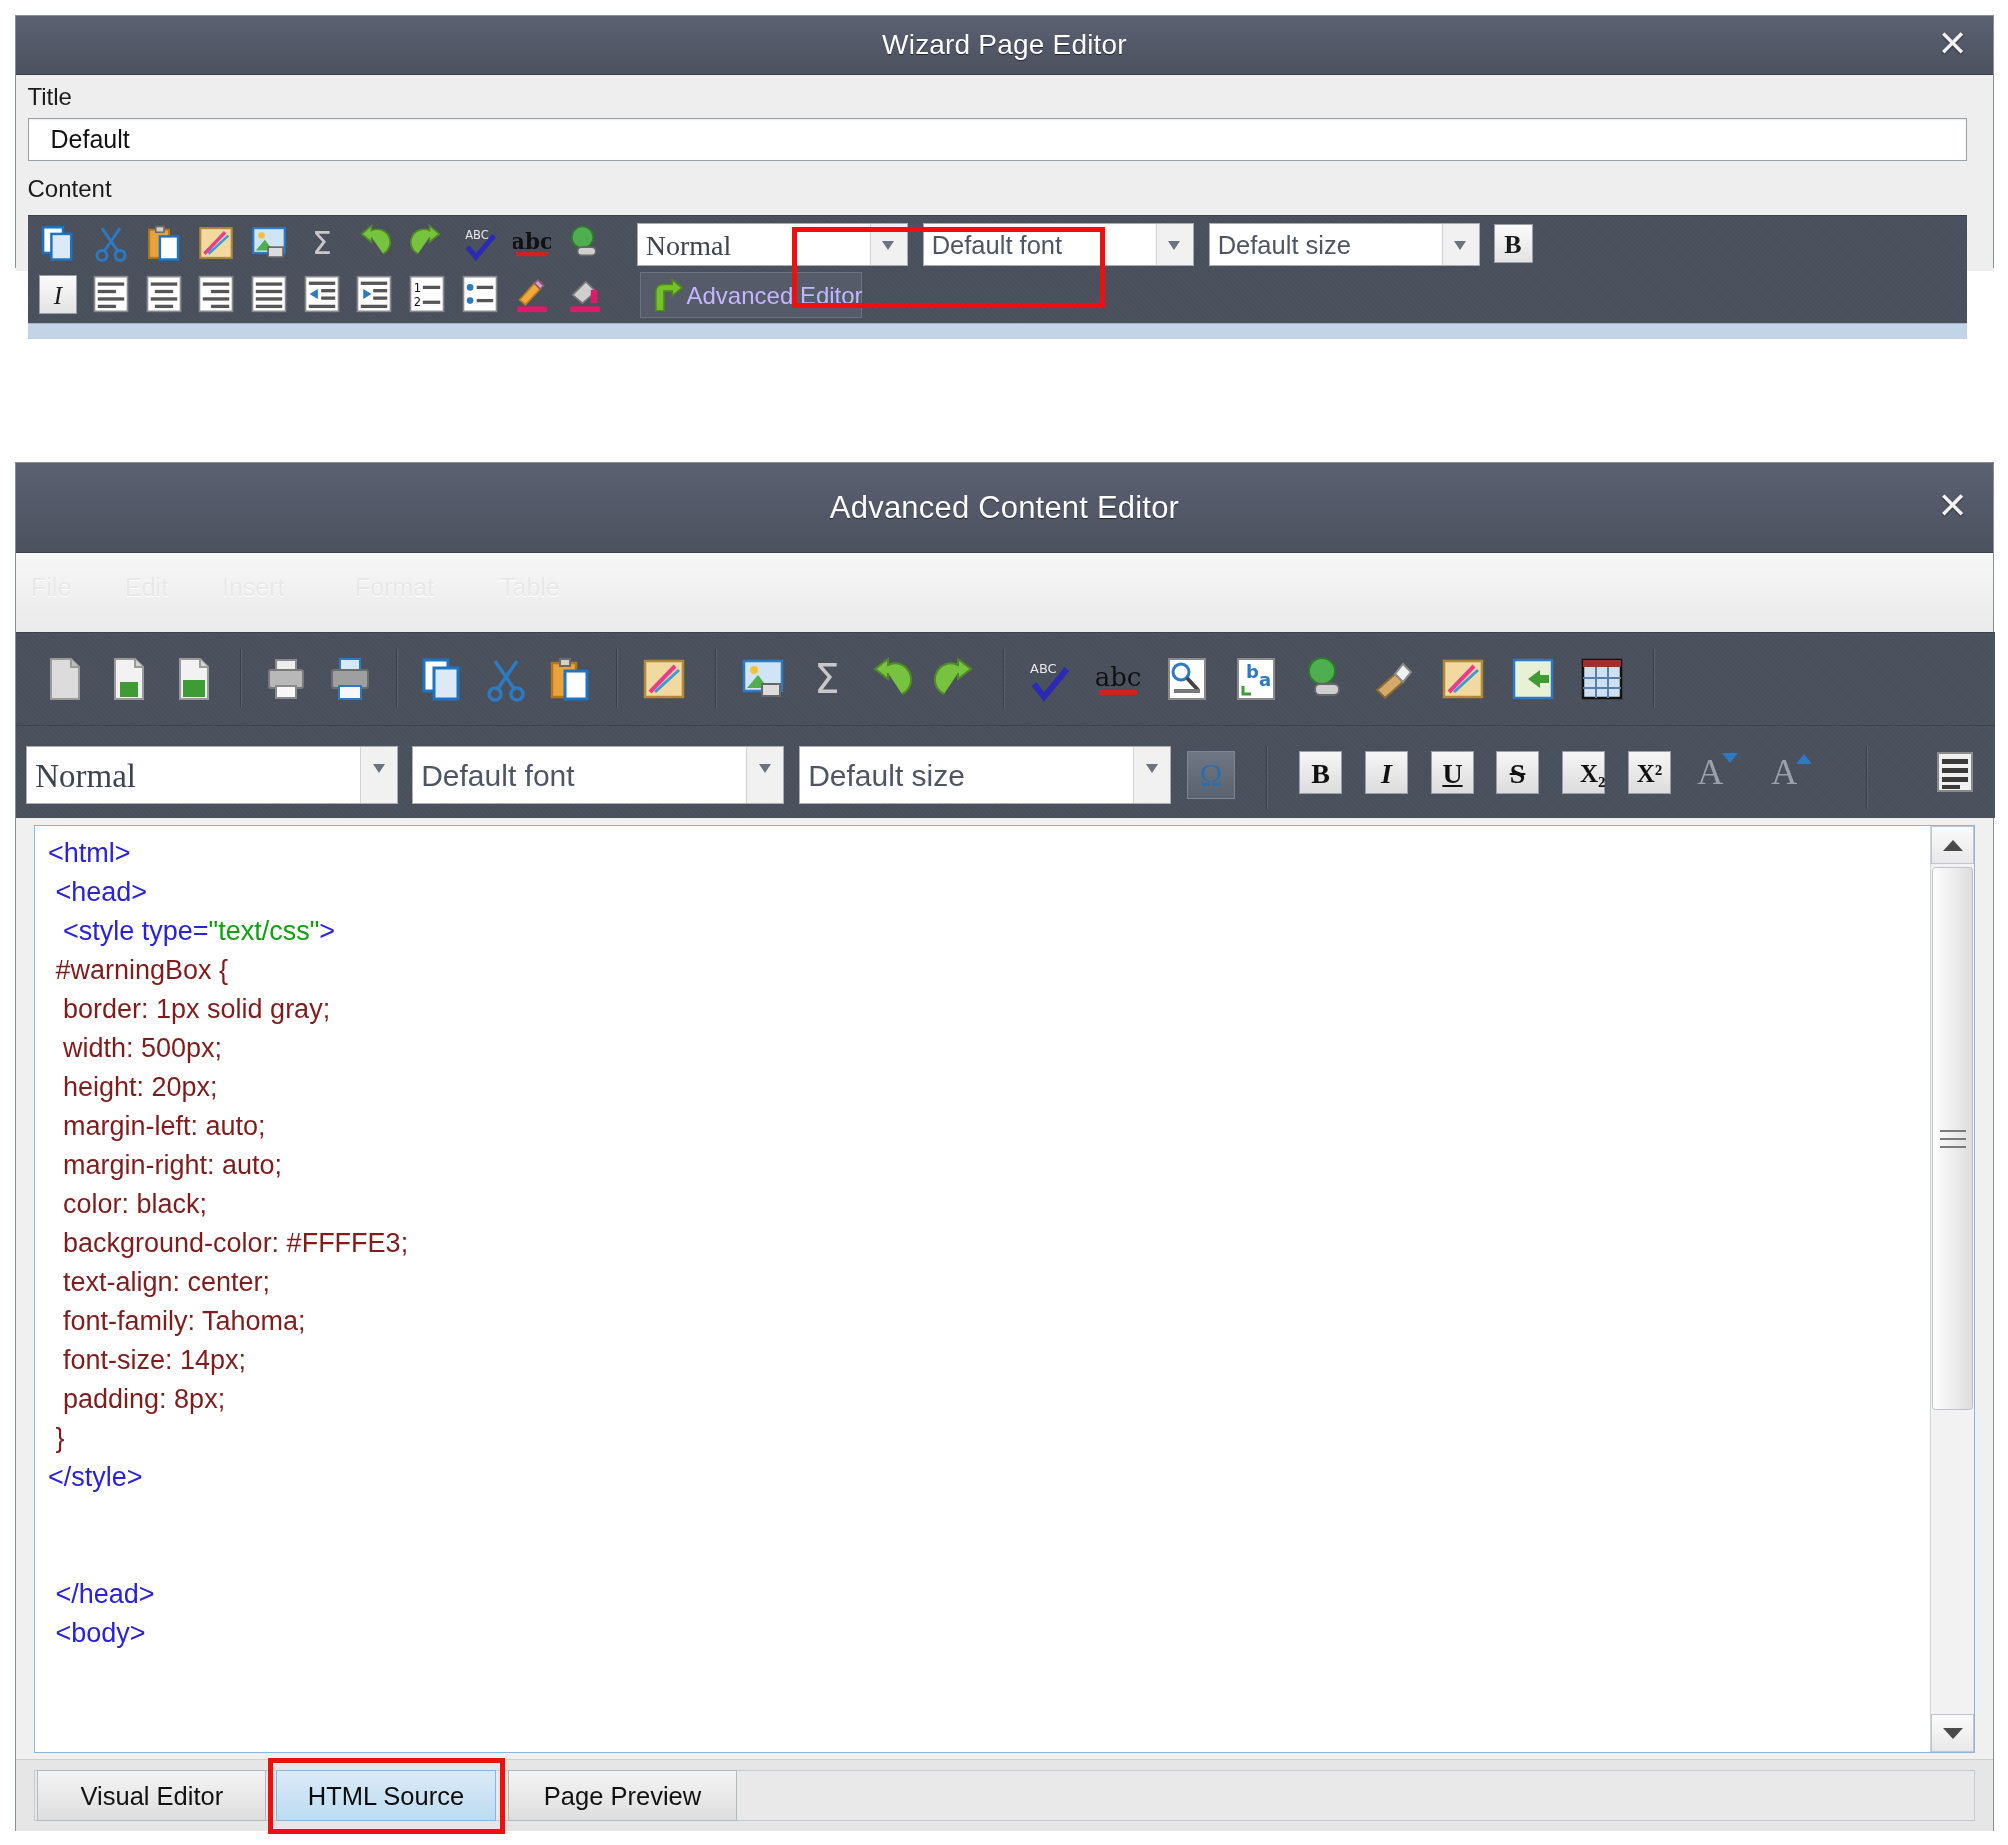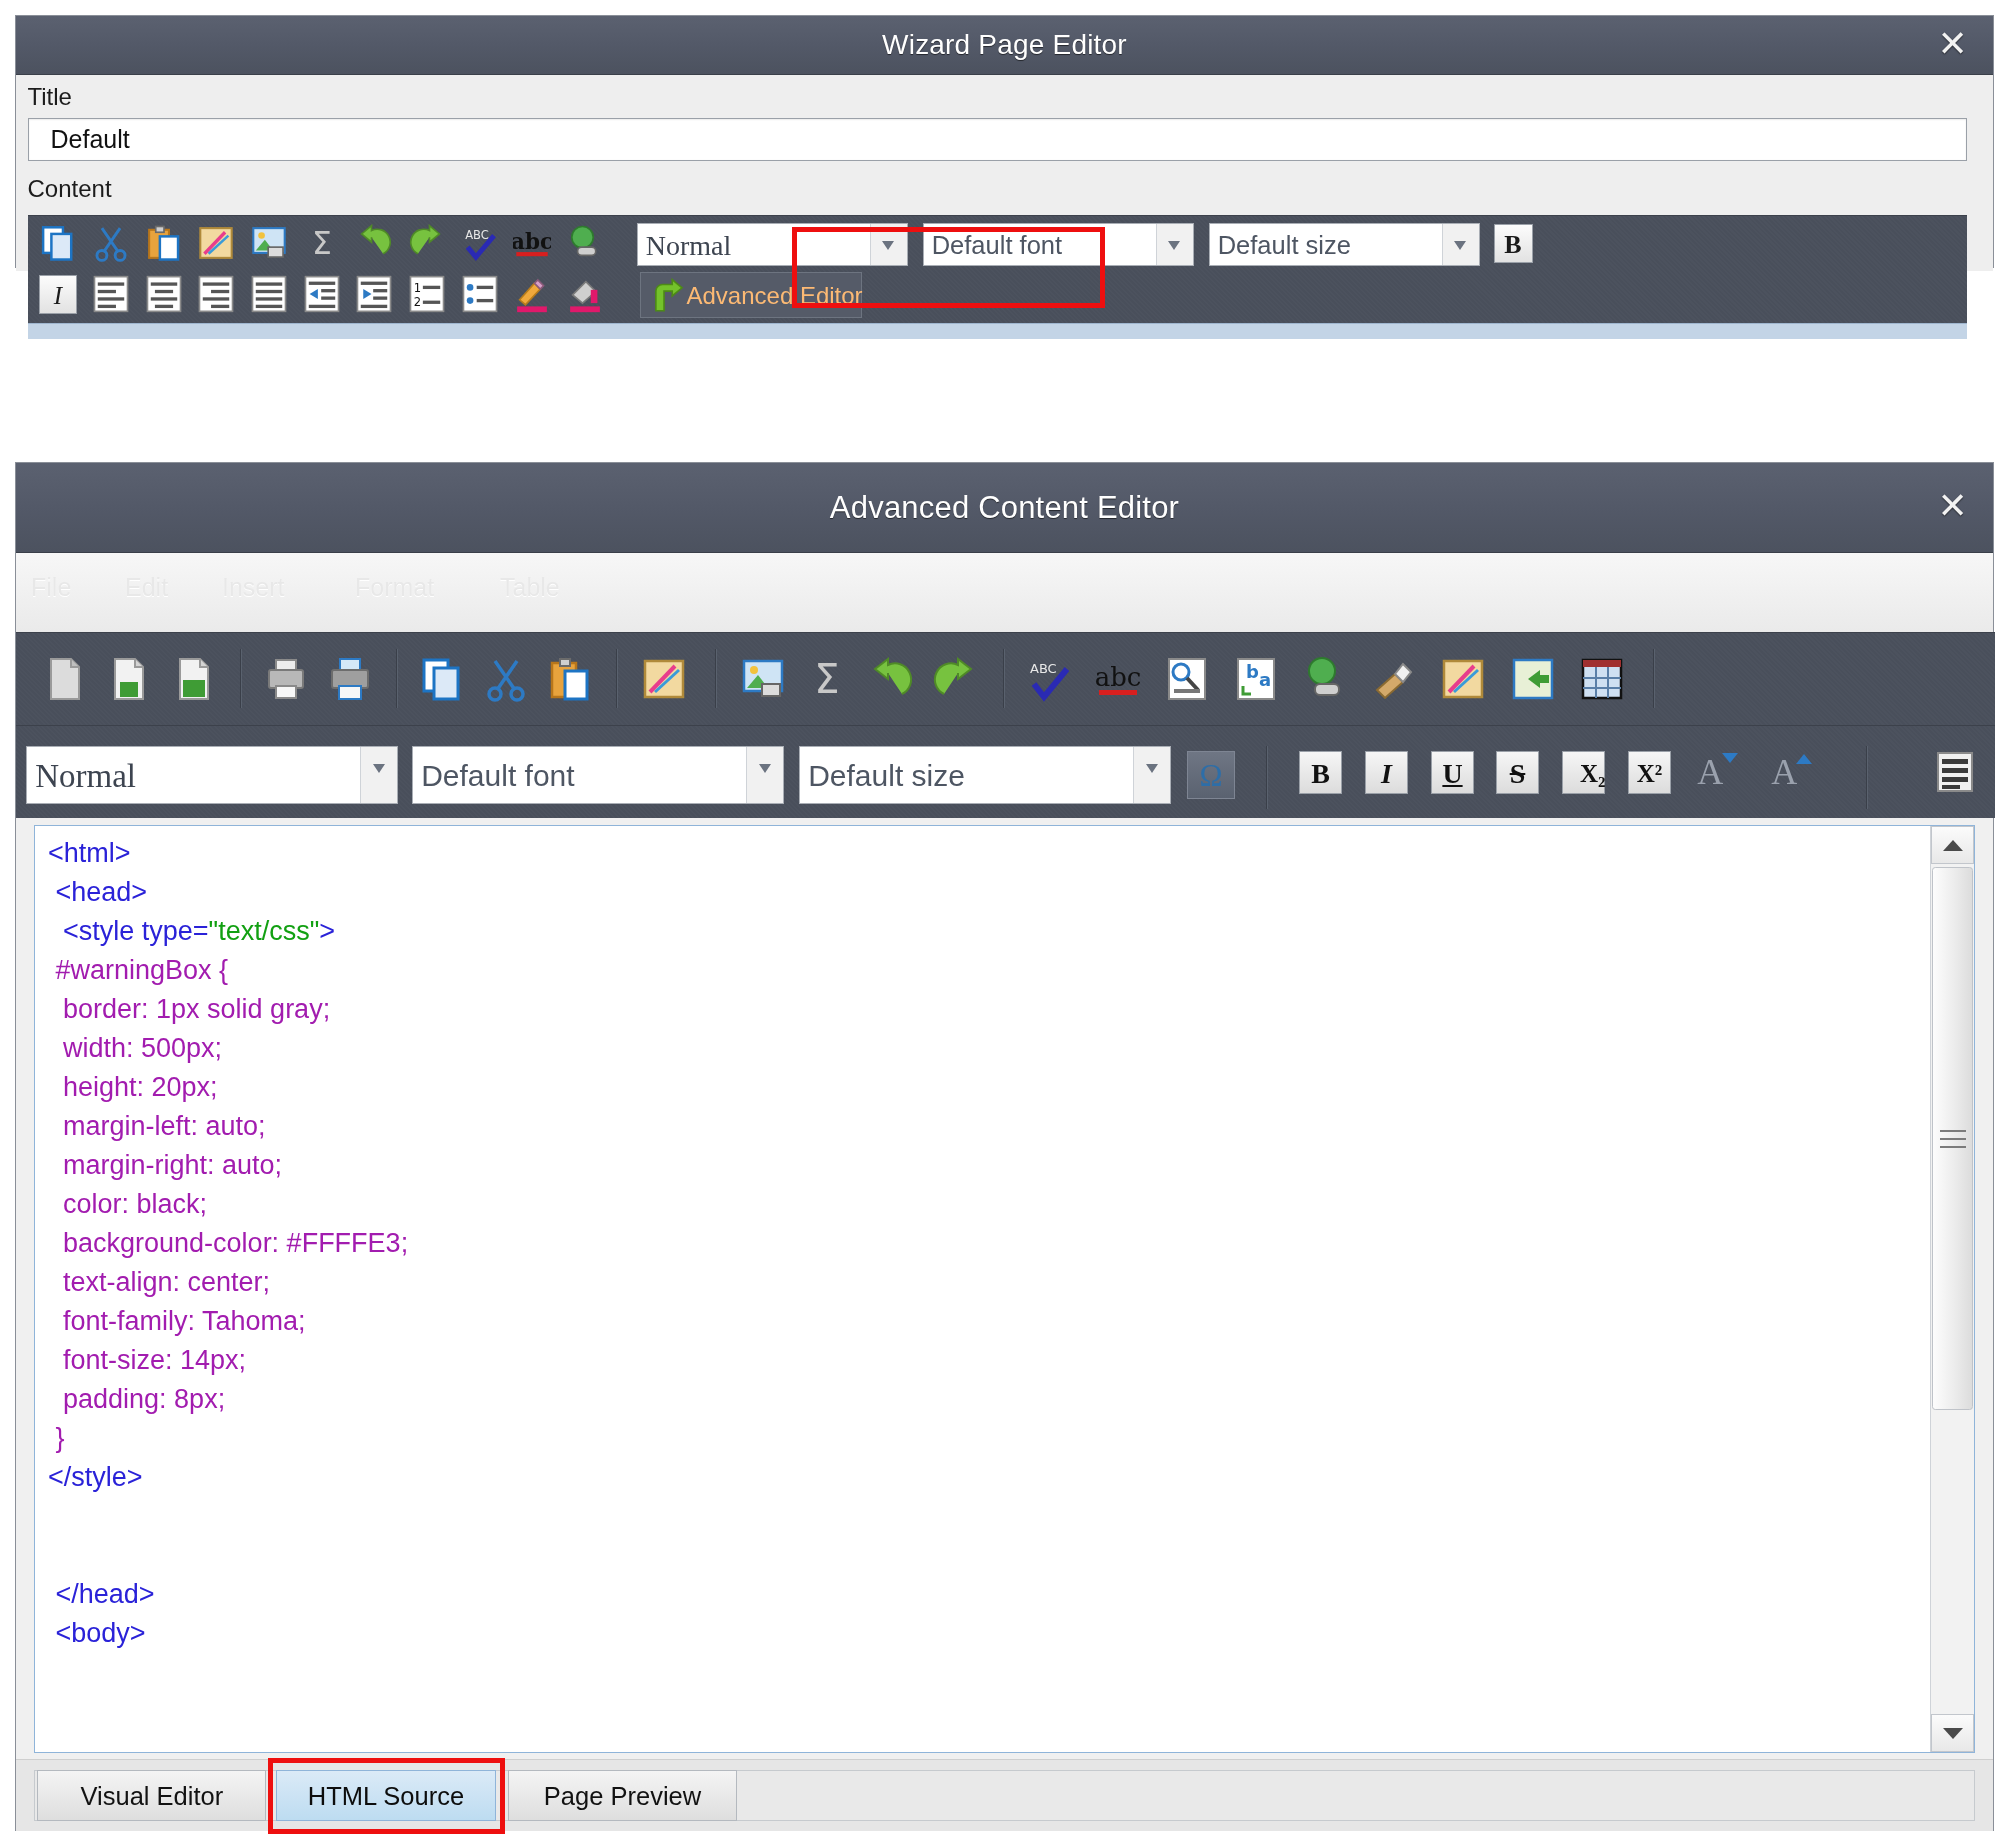--- a/index.html
+++ b/index.html
@@ -75,21 +75,21 @@
   .btnface{
     position:absolute;background:linear-gradient(to bottom,#fcfcfc,#e2e2e2);
     border:0.8px solid #9aa0a8;box-sizing:border-box;text-align:center;cursor:pointer;
     font-family:"Liberation Serif",serif;color:#1a1a1a;
   }
   .advbtn{
     position:absolute;background:#555b68;border:0.8px solid #6d7480;
     box-sizing:border-box;cursor:pointer;
   }
   .advbtn .lbl{
-    position:absolute;left:46px;top:0;line-height:46px;font-size:24px;color:#fdba74;
+    position:absolute;left:46px;top:0;line-height:46px;font-size:24px;color:#c4b5fd;
     white-space:nowrap;
   }
   .redbox{position:absolute;border:5.8px solid #ee0f0f;box-sizing:border-box;pointer-events:none;}
 
   .blueline{position:absolute;left:0;right:0;height:15px;background:#c3d4e6;border-top:0.8px solid #9fb6cf;}
 
   
   #win2{left:15px;top:462px;width:1979px;height:1369px;background:#f0f0f0;}
   .menubar{
     position:relative;height:79px;
@@ -114,21 +114,21 @@
     position:absolute;background:#ffffff;border:1.6px solid #8fb4d9;box-sizing:border-box;
     overflow:hidden;
   }
   .code{
     position:absolute;left:13px;top:8.2px;right:58px;
     font-family:"Liberation Sans",sans-serif;font-size:27px;line-height:39px;
     color:#1a1a1a;white-space:pre;
   }
   .code .tag{color:#2a22d8;margin-top:48px;}
   .code .str{color:#12a012;}
-  .code .pln{color:#a21caf;}
+  .code .pln{color:#7f1d1d;}
 
   .vscroll{
     position:absolute;width:43px;background:#f2f2f2;border-left:0.8px solid #cfd3d8;
   }
   .vsbtn{
     position:absolute;left:0;width:43px;height:38px;
     background:linear-gradient(to bottom,#fbfbfb,#e8e8e8);border:0.8px solid #c2c6cc;
     box-sizing:border-box;cursor:pointer;
   }
   .vsbtn:after{content:"";position:absolute;left:10.7px;}

